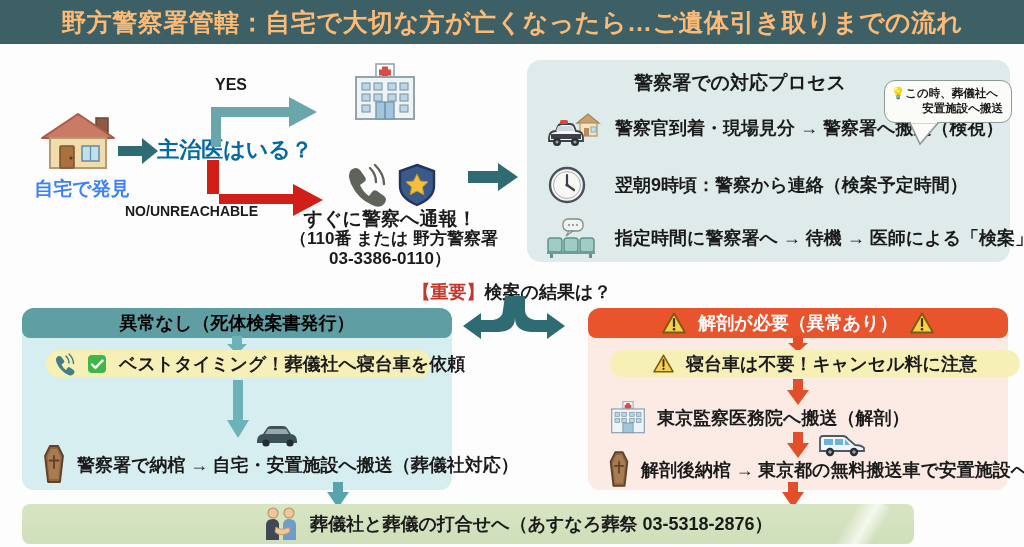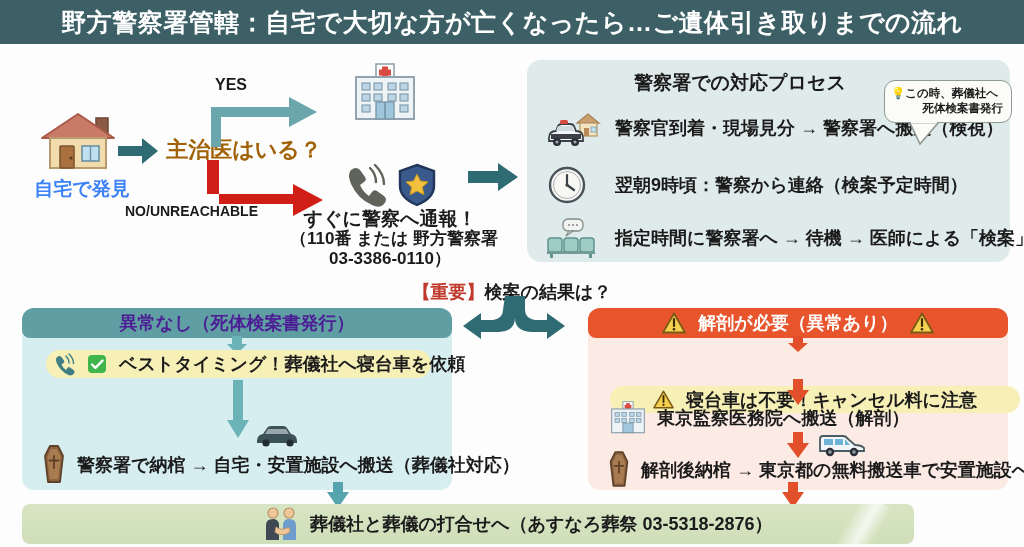--- a/index.html
+++ b/index.html
@@ -11,32 +11,32 @@
   }
   #stage{position:relative;width:1024px;height:547px;background:#fdfdfd;}
 
   
   .titlebar{
     position:absolute;left:0;top:0;width:1024px;height:44px;
     background:#3c6066;
     display:flex;align-items:center;justify-content:center;
   }
   .titlebar .t{
-    color:#ffffff;font-size:25px;font-weight:bold;letter-spacing:.5px;
+    color:#fdba74;font-size:25px;font-weight:bold;letter-spacing:.5px;
     white-space:nowrap;
   }
 
   
   .house-wrap{position:absolute;left:22px;top:108px;width:120px;text-align:center;}
   .house-lbl{margin-top:2px;font-size:19px;font-weight:bold;color:#3b82f6;white-space:nowrap;}
 
   
   .decision{
-    position:absolute;left:164px;top:135px;width:160px;text-align:center;
-    font-size:22px;font-weight:bold;color:#a16207;white-space:nowrap;
+    position:absolute;left:155px;top:135px;width:160px;text-align:center;
+    font-size:22px;font-weight:bold;color:#0369a1;white-space:nowrap;
   }
   .yes-lbl{position:absolute;left:215px;top:76px;font-size:16px;font-weight:bold;color:#1b1b1b;}
   .no-lbl{position:absolute;left:125px;top:203px;font-size:14px;font-weight:bold;color:#1b1b1b;white-space:nowrap;}
 
   
   .hosp-wrap{position:absolute;left:305px;top:62px;width:160px;text-align:center;}
   .hosp-lbl{font-size:19px;font-weight:bold;color:#1b1b1b;white-space:nowrap;margin-top:2px;}
 
   
   .pol-wrap{position:absolute;left:290px;top:162px;width:200px;text-align:center;}
@@ -79,32 +79,32 @@
   
   .panelL{
     position:absolute;left:22px;top:308px;width:430px;height:182px;
     background:#d7eef0;border-radius:12px;
   }
   .panelL-head{
     position:absolute;left:0;top:0;width:430px;height:30px;
     background:#5f9ea3;border-radius:12px 12px 8px 8px;
     display:flex;align-items:center;justify-content:center;
   }
-  .panelL-head .t{color:#4c1d95;font-size:18px;font-weight:bold;white-space:nowrap;}
+  .panelL-head .t{color:#000000;font-size:18px;font-weight:bold;white-space:nowrap;}
 
   .hl-yellow{
     position:absolute;background:#f7f0b6;border-radius:14px;
     display:flex;align-items:center;gap:12px;padding:12px 7px;box-sizing:border-box;
   }
   .hl-yellow .t{font-size:18px;font-weight:bold;color:#1b1b1b;white-space:nowrap;}
 
   .rowL{
     position:absolute;display:flex;align-items:center;gap:7px;
   }
-  .rowL .t{font-size:18px;font-weight:bold;color:#1b1b1b;white-space:nowrap;}
+  .rowL .t{font-size:18px;font-weight:bold;color:#1b1b1b;white-space:nowrap;font-family:Liberation Serif, serif;}
 
   .panelR{
     position:absolute;left:588px;top:308px;width:420px;height:182px;
     background:#fcebe4;border-radius:12px;
   }
   .panelR-head{
     position:absolute;left:0;top:0;width:420px;height:30px;
     background:#e8552c;border-radius:12px 12px 8px 8px;
     display:flex;align-items:center;justify-content:center;gap:12px;
   }
@@ -262,21 +262,21 @@
           <rect x="46" y="36" width="3" height="4" fill="#5f948d"></rect>
       </svg>
       <span class="txt">指定時間に警察署へ → 待機 → 医師による「検案」</span>
     </div>
   </div>
 
   <div class="bubble">
     <div class="b1">
       <span>💡</span><span>この時、葬儀社へ</span>
     </div>
-    <div class="b2">死体検案書発行</div>
+    <div class="b2">安置施設へ搬送</div>
   </div>
   <svg class="abs" style="left:908px;top:122px;" width="34" height="24">
     <path d="M2 1 L30 1 L12 22 Z" fill="#fbfbf7" stroke="#8e9a96" stroke-width="1.6"></path>
     <path d="M3 0 L29 0" stroke="#fbfbf7" stroke-width="3"></path>
   </svg>
 
   <div class="mid-q">
     <span class="imp">【重要】</span><span>検案の結果は？</span>
   </div>
 
@@ -345,21 +345,21 @@
         <path d="M12 1.5 L23 20.5 H1 Z" fill="#f5cf4e" stroke="#7a5a14" stroke-width="1.8" stroke-linejoin="round"></path>
         <path d="M12 7 v7" stroke="#3a2c08" stroke-width="2.2" stroke-linecap="round"></path>
         <circle cx="12" cy="17.2" r="1.3" fill="#3a2c08"></circle>
       </svg>
     </div>
 
     <svg class="abs" style="left:198px;top:28px;" width="24" height="16">
       <path d="M7 0 h10 v7 h5 L12 16 2 7 h5 Z" fill="#e1502a"></path>
     </svg>
 
-    <div class="hl-yellow" style="left:22px;top:42px;width:410px;height:27px;justify-content:center;margin-top:36px;">
+    <div class="hl-yellow" style="left:22px;top:42px;width:410px;height:27px;justify-content:center;">
       <svg width="21" height="19" viewBox="0 0 24 22">
         <path d="M12 1.5 L23 20.5 H1 Z" fill="#f5cf4e" stroke="#7a5a14" stroke-width="1.8" stroke-linejoin="round"></path>
         <path d="M12 7 v7" stroke="#3a2c08" stroke-width="2.2" stroke-linecap="round"></path>
         <circle cx="12" cy="17.2" r="1.3" fill="#3a2c08"></circle>
       </svg>
       <span class="t">寝台車は不要！キャンセル料に注意</span>
     </div>
 
     <svg class="abs" style="left:196px;top:71px;" width="28" height="26">
       <path d="M9 0 h10 v11 h6 L14 26 3 11 h6 Z" fill="#e1502a"></path>

